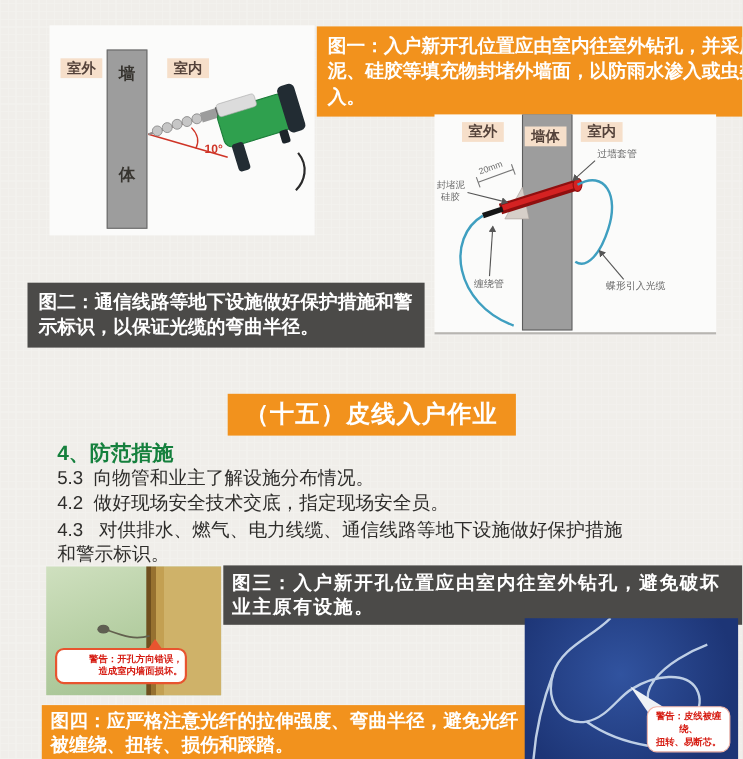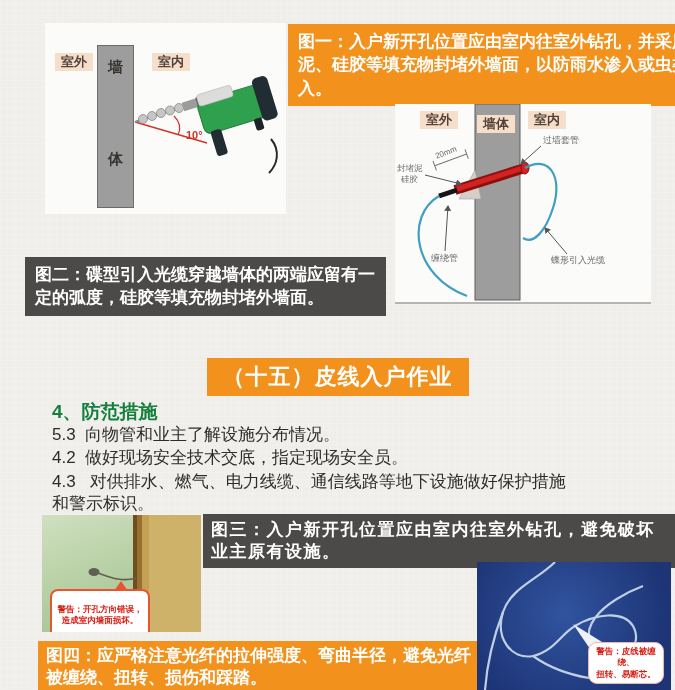--- a/index.html
+++ b/index.html
@@ -63,21 +63,21 @@
   }
   #room-door{
     position:absolute; left:57%; top:-10px; width:55%; height:130%;
     transform:skewY(-7deg); transform-origin:top left;
     background:linear-gradient(90deg,#6f4f1e 0 4px,#967130 4px 9px,#c3a052 9px 16px,#cfb269 16px);
   }
   .bubble{
     position:absolute; background:#fff; text-align:center;
     color:#d61c12; font-weight:bold; font-size:8.5px; line-height:1.35;
   }
-  #room-bubble{ left:8px; top:74px; width:100px; border:2px solid #e8542f; border-radius:8px; padding:13px 2px; }
+  #room-bubble{ left:8px; top:74px; width:120px; border:2px solid #e8542f; border-radius:8px; padding:3px 2px;text-align:right; }
   #room-bubble::before{
     content:""; position:absolute; top:-10px; right:20px;
     border:7px solid transparent; border-bottom:10px solid #e8542f; border-top:0;
   }
   #fiber-photo{
     left:477px; top:562px; width:194px; height:128px; overflow:hidden;
     background:radial-gradient(circle at 45% 40%, #31539f, #1d3576 78%);
   }
   #fiber-bubble{ right:7px; bottom:6px; width:76px; border:1.5px solid #f0b4a8; border-radius:9px; padding:3px 2px; }
 
@@ -172,21 +172,21 @@
 
         <text x="156" y="159">蝶形引入光缆</text>
         <line x1="172" y1="150" x2="150" y2="124" stroke="#555" stroke-width="1" marker-end="url(#ah)"></line>
       </g>
     </svg>
     <span class="zone-label" style="left:25px; top:7px;">室外</span>
     <span class="zone-label" style="left:82px; top:11px;">墙体</span>
     <span class="zone-label" style="left:133px; top:7px;">室内</span>
   </div>
 
-  <div class="cap dark" id="fig2-box">图二：碟型引入光缆穿越墙体的两端应留有一定的弧度，硅胶等填充物封堵外墙面。</div>
+  <div class="cap dark" id="fig2-box">图二：通信线路等地下设施做好保护措施和警示标识，以保证光缆的弯曲半径。</div>
 
   <div id="banner">（十五）皮线入户作业</div>
   <div id="sec-heading">4、防范措施</div>
   <div id="sec-items">
     <p>5.3  向物管和业主了解设施分布情况。</p>
     <p>4.2  做好现场安全技术交底，指定现场安全员。</p>
     <p>4.3   对供排水、燃气、电力线缆、通信线路等地下设施做好保护措施和警示标识。</p>
   </div>
 
   <div class="cap dark" id="fig3-box">图三：入户新开孔位置应由室内往室外钻孔，避免破坏业主原有设施。</div>

